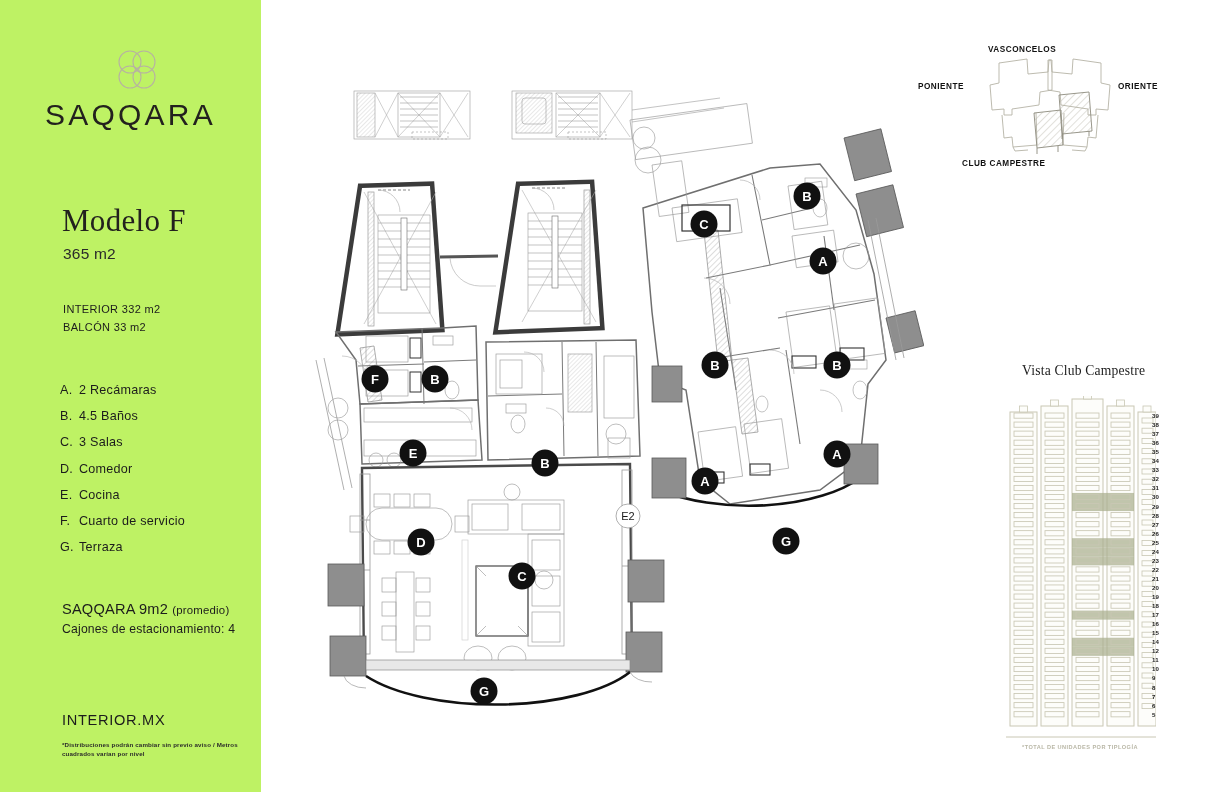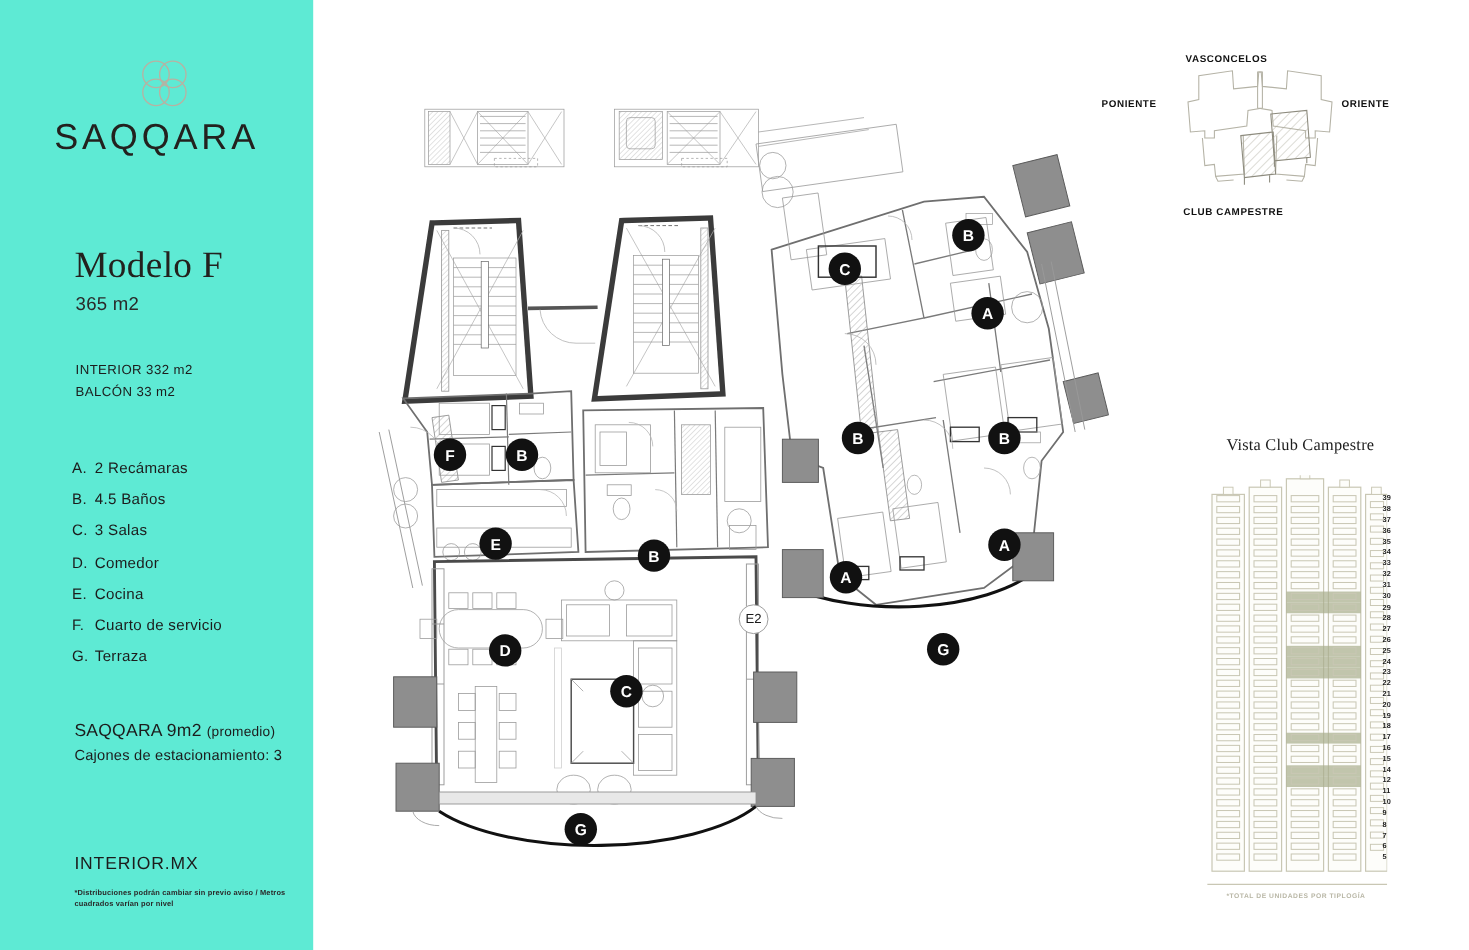--- a/index.html
+++ b/index.html
@@ -11,21 +11,21 @@
     width: 1224px; height: 792px;
     position: relative; overflow: hidden;
     font-family: "Liberation Sans", sans-serif;
     color: #1a1a1a;
   }
 
   
   #sidebar {
     position: absolute; left: 0; top: 0;
     width: 261px; height: 792px;
-    background: #5eead4;
+    background: #bef264;
   }
   #logo-mark {
     position: absolute; left: 108px; top: 44px;
     width: 58px; height: 52px;
   }
   #brand-name {
     position: absolute; left: 0; top: 98px; width: 261px;
     text-align: center;
     font-size: 30px; letter-spacing: 3.2px;
     font-weight: 400; color: #23211e;
@@ -83,21 +83,21 @@
   }
   .ori-label {
     position: absolute;
     font-size: 8.2px; font-weight: bold;
     letter-spacing: 0.5px; color: #111;
     white-space: nowrap;
   }
   #ori-north { left: 88px; top: 10px; }
   #ori-west  { left: 18px; top: 47px; }
   #ori-east  { left: 218px; top: 47px; }
-  #ori-south { left: 86px; top: 124px; margin-top: 13px; }
+  #ori-south { left: 62px; top: 124px; }
 
   
   #tower-panel {
     position: absolute; left: 1000px; top: 358px;
     width: 200px; height: 400px;
   }
   #tower-title {
     position: absolute; left: 22px; top: 5px;
     font-family: "Liberation Serif", serif;
     font-size: 13.6px; color: #1c1c1c; letter-spacing: 0.2px;
@@ -188,21 +188,21 @@
       <div class="legend-row">
         <span class="legend-key">G.</span>
         <span>Terraza</span>
       </div>
     </div>
 
   <div id="bodega-line">
     <span>SAQQARA 9m2</span>
     <span class="small">(promedio)</span>
   </div>
-  <div id="parking-line">Cajones de estacionamiento: 3</div>
+  <div id="parking-line">Cajones de estacionamiento: 4</div>
 
   <div id="site-url">INTERIOR.MX</div>
   <div id="disclaimer">*Distribuciones podrán cambiar sin previo aviso / Metros cuadrados varían por nivel</div>
 </div>
 
 <div id="orientation-key">
   <svg width="300" height="145" viewBox="0 0 300 145">
     <g fill="none" stroke="#b5b3a6" stroke-width="0.9">
 
       <path d="M92,75 L90,50 L99,48 L99,28 L127,24 L128,39 L148,37 L149,25 L152,25 L152,55

